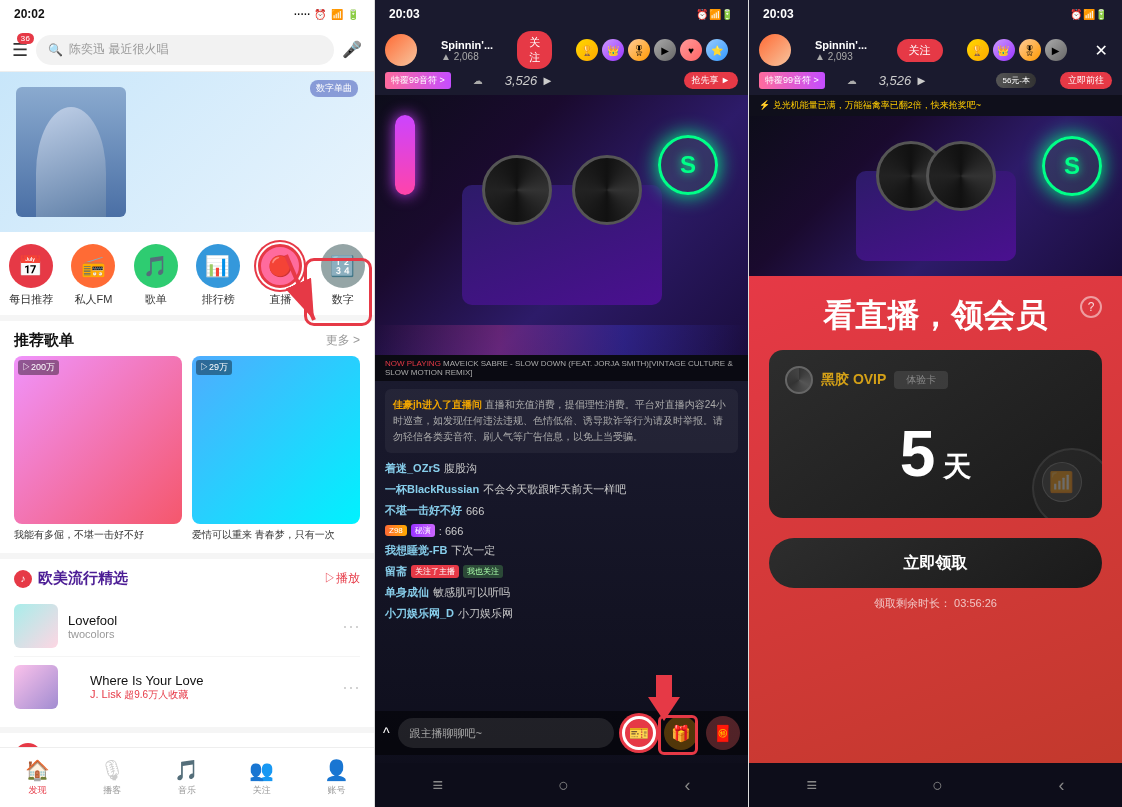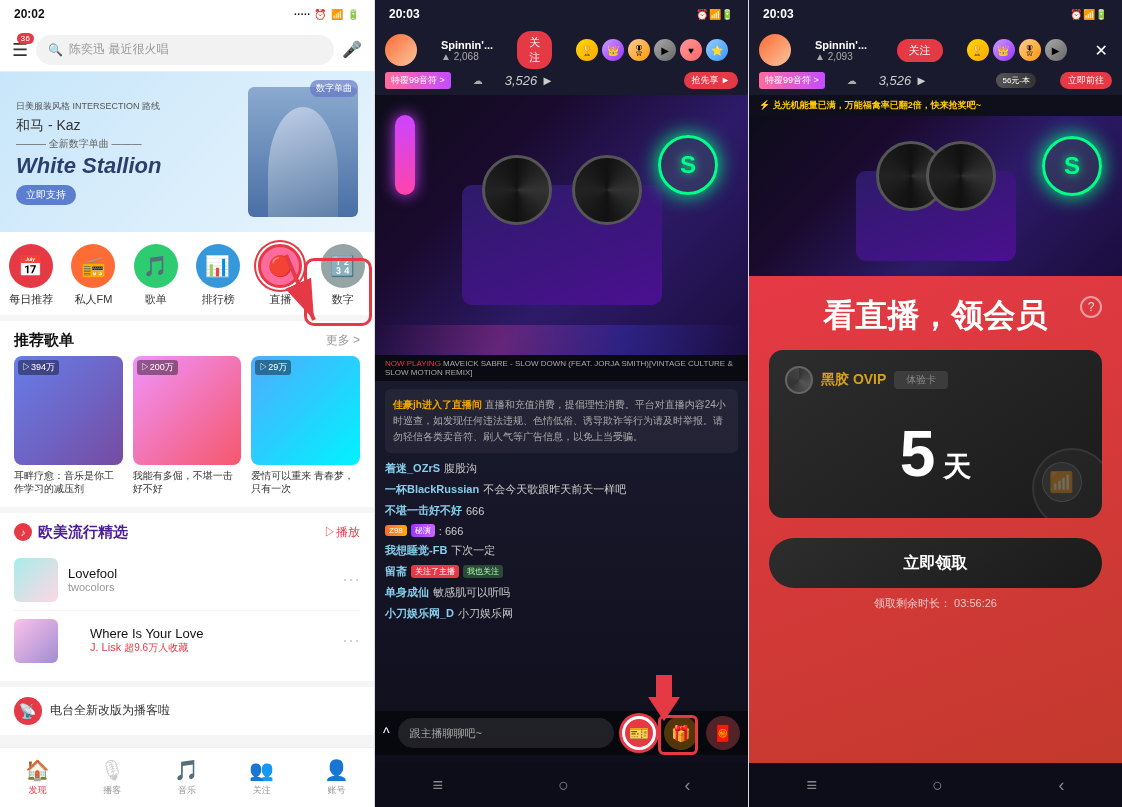--- a/index.html
+++ b/index.html
@@ -696,21 +696,20 @@
 
     
     .live-notice-bar {
       background: rgba(0,0,0,0.4);
       padding: 4px 10px;
       font-size: 9px;
       color: #ffcc00;
       white-space: nowrap;
       overflow: hidden;
       text-overflow: ellipsis;
-      font-weight: bold;
     }
 
     
     .phone1-content {
       height: calc(807px - 28px - 60px);
       overflow: hidden;
     }
 
     .phone2-content {
       height: calc(807px - 28px - 0px);
@@ -765,27 +764,20 @@
         <span class="badge-red">36</span>
       </div>
       <div class="search-input-box">
         <span>🔍</span>
         <span>陈奕迅 最近很火唱</span>
       </div>
       <span class="mic-icon">🎤</span>
     </div>
 
     <div class="banner">
-      <div class="banner-text">
-        <div class="banner-sub">日美服装风格 INTERSECTION 路线</div>
-        <div class="banner-artist">和马 - Kaz</div>
-        <div class="banner-divider">——— 全新数字单曲 ———</div>
-        <div class="banner-title">White Stallion</div>
-        <div class="banner-support">立即支持</div>
-      </div>
       <div class="banner-img-placeholder">
         <div class="banner-person">
           <div class="person-silhouette"></div>
         </div>
       </div>
       <div class="banner-tag">数字单曲</div>
     </div>
 
     <div class="quick-nav">
       <div class="quick-nav-item">
@@ -825,26 +817,20 @@
         </defs>
         <line x1="10" y1="10" x2="38" y2="75" stroke="#e63946" stroke-width="4" marker-end="url(#arrowhead)"></line>
       </svg>
     </div>
 
     <div class="section-header">
       <span class="section-title">推荐歌单</span>
       <span class="more-btn">更多 &gt;</span>
     </div>
     <div class="playlist-row">
-      <div class="playlist-card">
-        <div class="playlist-thumb thumb-1">
-          <span class="play-count">▷394万</span>
-        </div>
-        <div class="playlist-name">耳畔疗愈：音乐是你工作学习的减压剂</div>
-      </div>
       <div class="playlist-card">
         <div class="playlist-thumb thumb-2">
           <span class="play-count">▷200万</span>
         </div>
         <div class="playlist-name">我能有多倔，不堪一击好不好</div>
       </div>
       <div class="playlist-card">
         <div class="playlist-thumb thumb-3">
           <span class="play-count">▷29万</span>
         </div>

